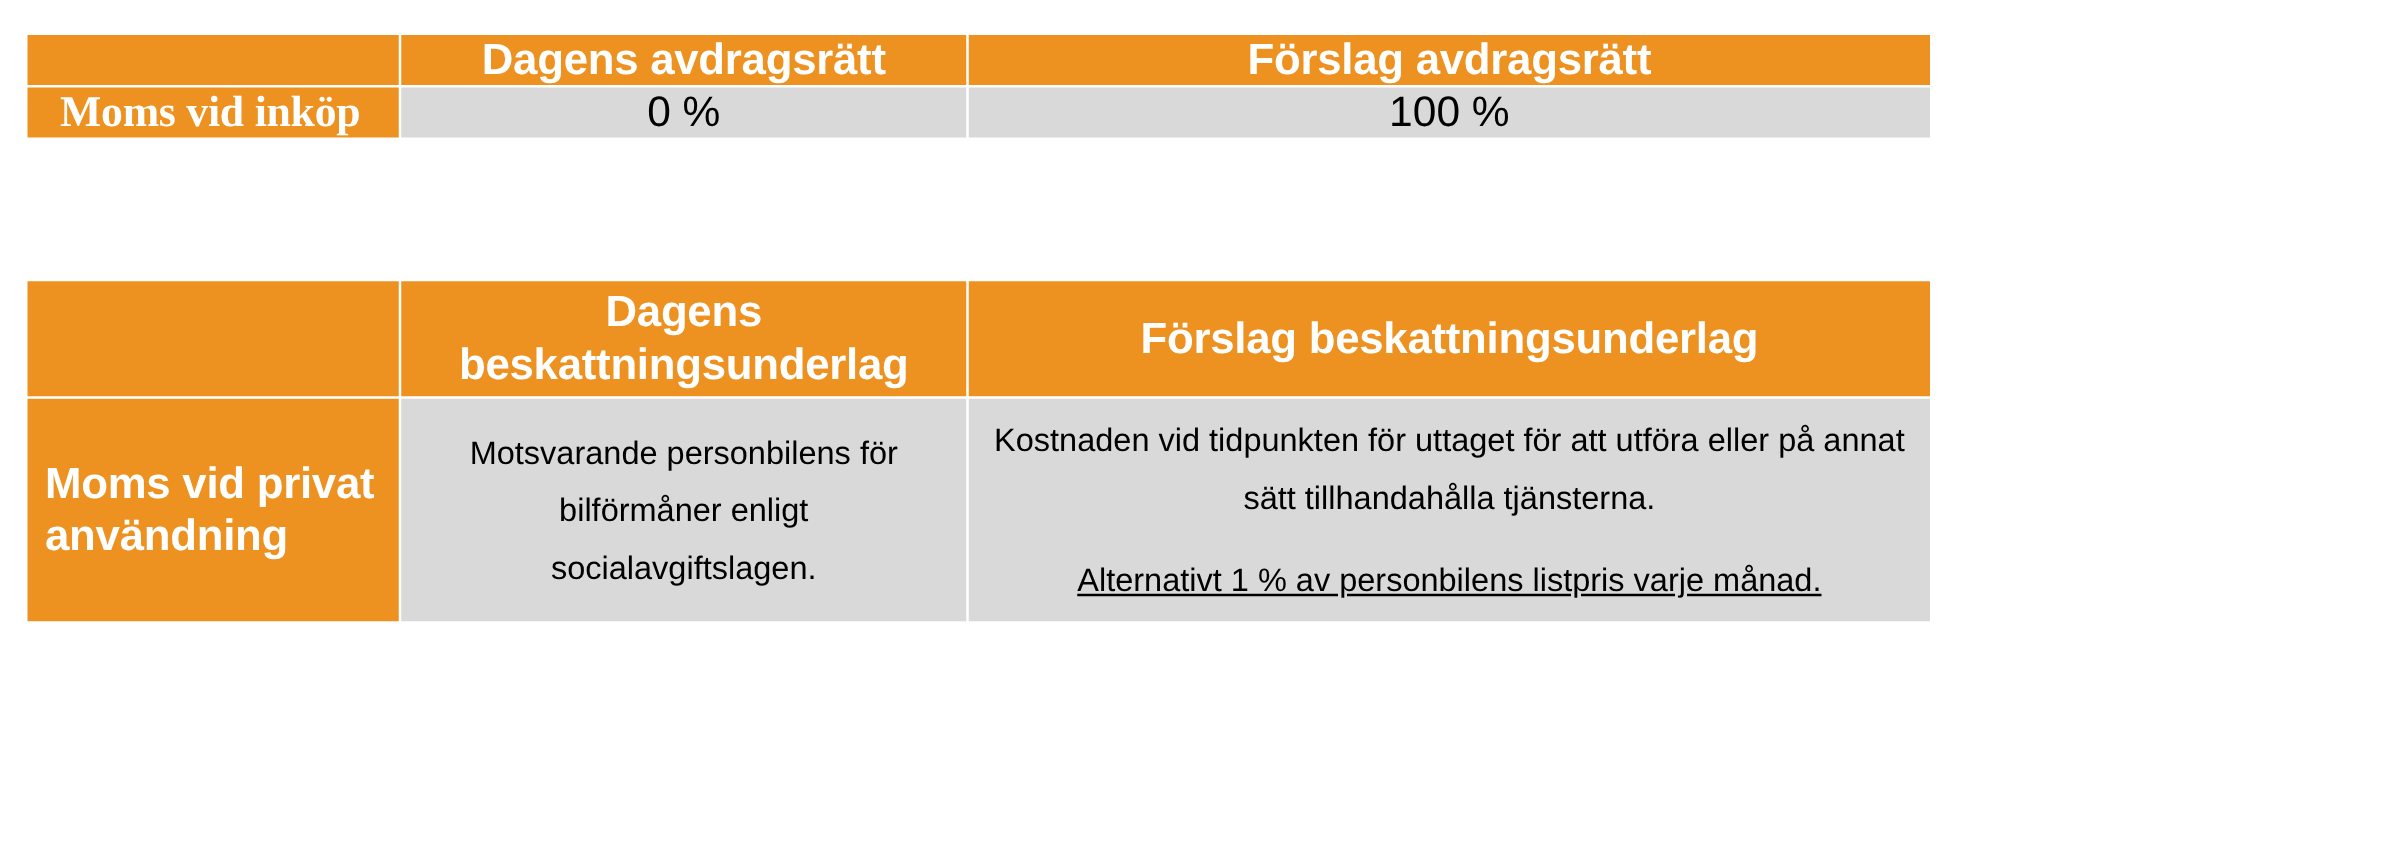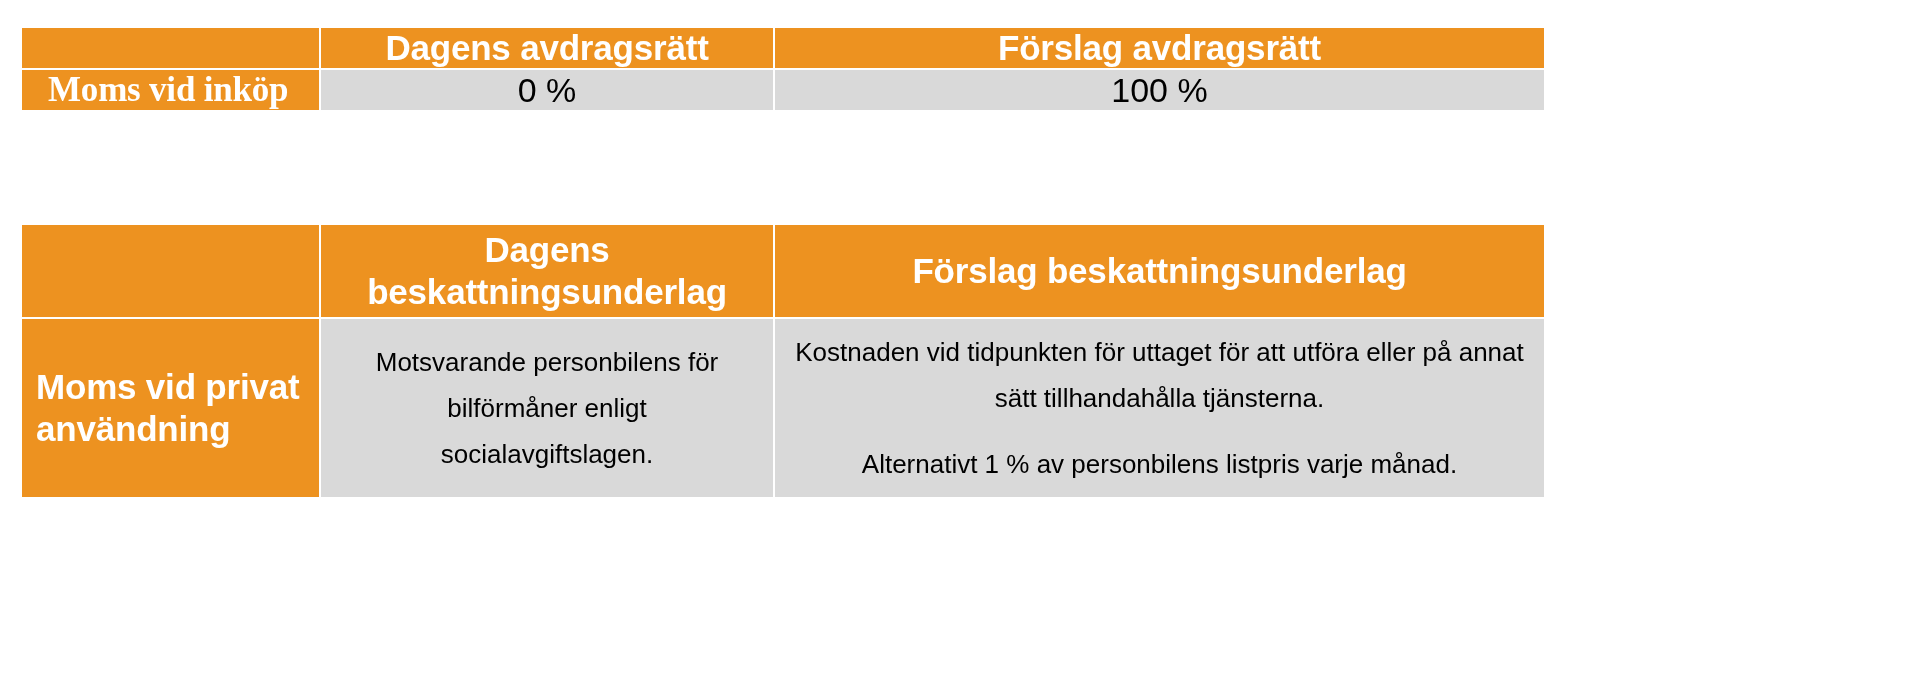--- a/index.html
+++ b/index.html
@@ -94,20 +94,21 @@
     font-size: 26px;
     line-height: 46px;
     padding: 0 18px;
     height: 178px;
   }
   #table-two .data p {
     margin: 0;
   }
   #table-two .data p + p {
     margin-top: 20px;
+    text-decoration: underline;
   }
 </style>
 </head>
 <body>
 
 <div class="page">
 
   <table class="tbl" id="table-one">
     <colgroup>
       <col class="c-label">

